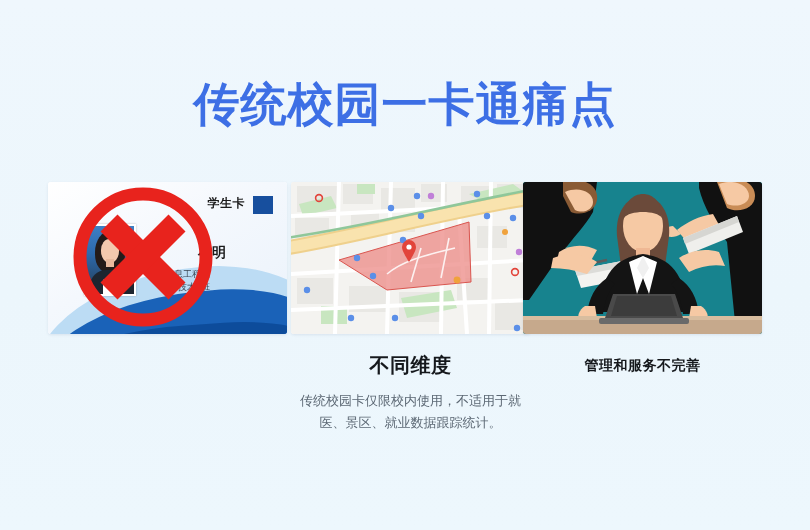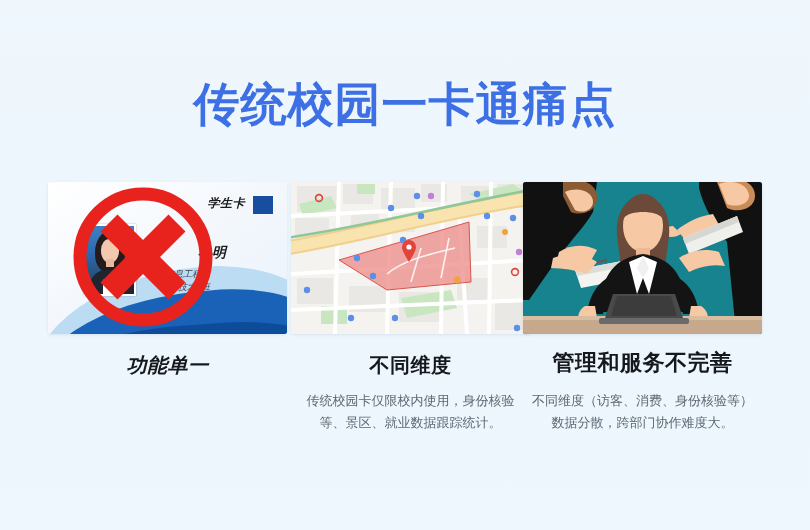--- a/index.html
+++ b/index.html
@@ -36,21 +36,21 @@
     color: #3D6FE5;
     white-space: nowrap;
   }
 
   
   .col {
     position: absolute;
     top: 182px;
     width: 239px;
   }
-  #col-0 { left: 48px; font-style: italic; }
+  #col-0 { left: 48px; }
   #col-1 { left: 291px; }
   #col-2 { left: 523px; width: 239px; }
 
   .thumb {
     position: relative;
     width: 239px;
     height: 152px;
     border-radius: 3px;
     overflow: hidden;
     background: #fff;
@@ -183,21 +183,21 @@
   .head {
     margin-top: 19px;
     text-align: center;
     font-size: 20px;
     line-height: 24px;
     font-weight: bold;
     color: #15181C;
     letter-spacing: .5px;
     white-space: nowrap;
   }
-  #col-2 .head { font-size: 22px; font-family: Liberation Mono, monospace; }
+  #col-2 .head { font-size: 14px; }
   .body {
     margin-top: 13px;
     text-align: center;
     font-size: 13px;
     line-height: 22px;
     color: #5C6874;
     padding: 0 6px;
   }
 </style>
 </head>
@@ -233,21 +233,20 @@
 
       <svg class="cross-overlay" viewBox="0 0 146 146">
         <circle cx="73" cy="73" r="63" fill="none" stroke="#E8231D" stroke-width="13"></circle>
         <g stroke="#E8231D" stroke-width="24" stroke-linecap="butt">
           <line x1="39" y1="39" x2="107" y2="107"></line>
           <line x1="107" y1="39" x2="39" y2="107"></line>
         </g>
       </svg>
     </div>
 
-    <div class="head">功能单一</div>
   </div>
 
   <div class="col" id="col-1">
     <div class="thumb">
       <svg class="map" viewBox="0 0 239 152" preserveAspectRatio="none">
         <rect x="0" y="0" width="239" height="152" fill="#F4F3F0"></rect>
 
         <g fill="#E9E8E4">
           <rect x="6" y="4" width="40" height="26"></rect>
           <rect x="52" y="2" width="30" height="20"></rect>
@@ -332,21 +331,21 @@
         </g>
 
         <g transform="translate(118,66)">
           <path d="M0,14 C-5,6 -7,2 -7,-1 A7,7 0 0 1 7,-1 C7,2 5,6 0,14 Z" fill="#E2443B"></path>
           <circle cx="0" cy="-1" r="2.6" fill="#FFFFFF"></circle>
         </g>
       </svg>
     </div>
 
     <div class="head">不同维度</div>
-    <div class="body">传统校园卡仅限校内使用，身份核验等、景区、就业数据跟踪统计。</div>
+    <div class="body">传统校园卡仅限校内使用，不适用于就医、景区、就业数据跟踪统计。</div>
   </div>
 
   <div class="col" id="col-2">
     <div class="thumb">
       <svg class="office" viewBox="0 0 239 152" preserveAspectRatio="none">
         <rect x="0" y="0" width="239" height="152" fill="#17838E"></rect>
 
         <g>
           <path d="M10,0 L74,0 L70,30 C62,44 50,56 38,72 L6,118 L0,118 L0,0 Z" fill="#111111"></path>
           <path d="M40,0 C58,-6 76,2 74,18 C72,30 58,34 48,30 L40,14 Z" fill="#8A5B35"></path>
@@ -387,16 +386,15 @@
           <rect x="0" y="136" width="239" height="16" fill="#C6A98C"></rect>
           <rect x="0" y="134" width="239" height="4" fill="#D8BD9F"></rect>
           <polygon points="90,112 152,112 160,136 82,136" fill="#4A4A4A"></polygon>
           <polygon points="94,114 148,114 154,134 88,134" fill="#3C3C3C"></polygon>
           <rect x="76" y="136" width="90" height="6" rx="2" fill="#6A6A6A"></rect>
         </g>
       </svg>
     </div>
 
     <div class="head">管理和服务不完善</div>
-    <div class="body">不同维度（访客、消费、身份核验等）数据分散，跨部门协作难度大。</div>
   </div>
 
 </div>
 
 </body></html>

